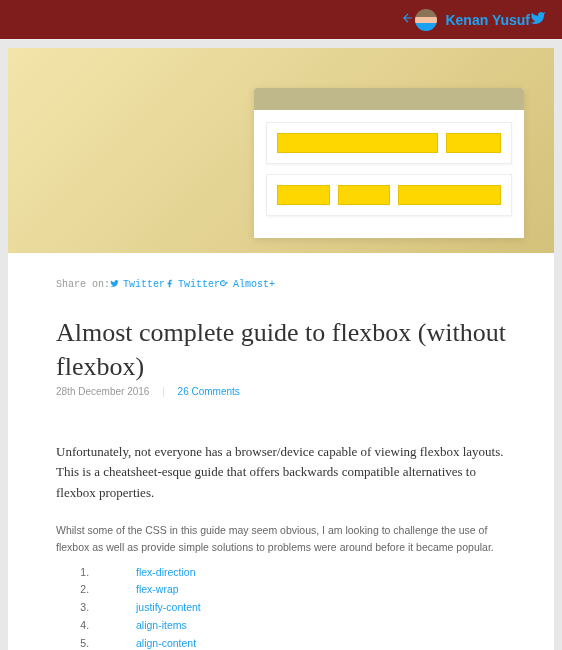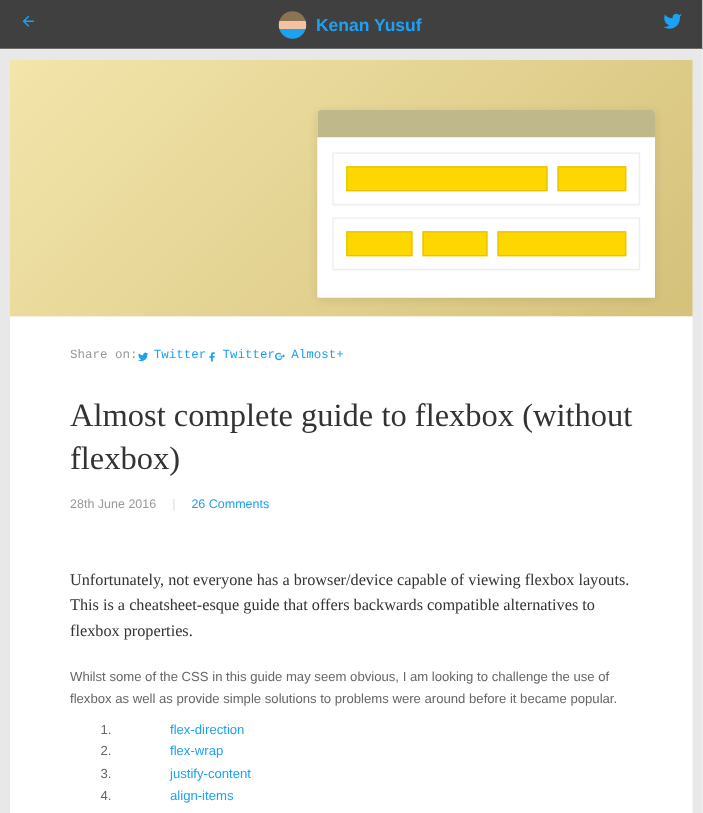--- a/index.html
+++ b/index.html
@@ -1,33 +1,33 @@
 <!DOCTYPE html>
 <html><head>
 <meta charset="utf-8">
 <style>
 * { margin: 0; padding: 0; box-sizing: border-box; }
 body { font-family: Georgia, 'Times New Roman', serif; background: #e8e8e8; color: #333; }
-.topbar { background: #404040; height: 40px; display: flex; align-items: center; justify-content: space-between; padding: 16px 16px; border-bottom: 1px solid #eee; }
+.topbar { background: #7f1d1d; height: 40px; display: flex; align-items: center; justify-content: flex-end; padding: 16px 16px; border-bottom: 1px solid #eee; }
 .topbar-left { color: #1da1f2; font-size: 16px; }
 .topbar-center { display: flex; align-items: center; gap: 8px; color: #1da1f2; font-weight: 600; font-family: -apple-system, sans-serif; font-size: 14px; }
 .avatar { width: 22px; height: 22px; border-radius: 50%; background: linear-gradient(180deg, #8b7355 0%, #8b7355 35%, #f4c2a0 35%, #f4c2a0 65%, #1da1f2 65%); }
 .topbar-right { color: #1da1f2; }
 .page-wrap { background: #e8e8e8; padding: 8px; }
 .hero { height: 205px; background: linear-gradient(135deg, #f3e5ab 0%, #d4c17a 100%); position: relative; overflow: hidden; }
 .window-frame { position: absolute; right: 30px; top: 40px; width: 270px; background: #fff; border-radius: 3px 3px 0 0; box-shadow: 0 2px 8px rgba(0,0,0,0.1); }
 .window-titlebar { height: 22px; background: #bfb88a; border-radius: 3px 3px 0 0; }
 .window-body { padding: 12px; background: #fff; }
 .card { background: #fff; border: 1px solid #eee; padding: 10px; margin-bottom: 10px; box-shadow: 0 1px 2px rgba(0,0,0,0.05); display: flex; gap: 8px; }
 .bar { background: #ffd700; height: 20px; border: 1px solid #e6c200; }
 .content-wrap { background: #fff; padding: 20px 48px 40px; }
 .share-row { font-size: 10px; color: #999; display: flex; align-items: center; padding: 6px 0 26px; font-family: Liberation Mono, monospace; }
-.share-link { color: #1da1f2; display: flex; align-items: flex-end; gap: 4px; text-decoration: none; }
+.share-link { color: #1da1f2; display: flex; align-items: flex-start; gap: 4px; text-decoration: none; }
 .share-icon { width: 9px; height: 9px; display: inline-block; }
-h1 { font-size: 26px; font-weight: 400; color: #333; line-height: 1.3; margin-bottom: 14px; font-family: Georgia, serif; }
+h1 { font-size: 26px; font-weight: 400; color: #333; line-height: 1.3; margin-bottom: 2px; font-family: Georgia, serif; }
 .meta { font-size: 10px; color: #999; margin-bottom: 28px; font-family: -apple-system, sans-serif; }
 .meta-sep { color: #ddd; margin: 0 10px; }
 .meta-link { color: #1da1f2; text-align: right; }
 .intro { font-size: 13px; line-height: 1.6; color: #333; margin-bottom: 18px; margin-top: 45px; }
 .body-text { font-size: 10.5px; line-height: 1.6; color: #666; margin-bottom: 8px; font-family: -apple-system, sans-serif; }
 ol { margin-left: 36px; margin-bottom: 24px; font-size: 10.5px; line-height: 1.7; color: #666; font-family: -apple-system, sans-serif; }
 ol li a { color: #1da1f2; text-decoration: none; padding-left: 44px; }
 </style>
 </head>
 <body>
@@ -86,21 +86,21 @@
         <svg class="share-icon" viewBox="0 0 24 24" fill="currentColor">
             <path d="M8 11h6c0 3-2 5-6 5a5 5 0 110-10c1.3 0 2.5.5 3.4 1.3l2-2A8 8 0 108 19c5 0 8-3.5 8-8 0-.5 0-1-.1-1.5H8v2zm13-2h-2V7h-2v2h-2v2h2v2h2v-2h2V9z"></path>
           </svg>
         <span>Almost+</span>
       </a>
     </div>
 
     <h1>Almost complete guide to flexbox (without flexbox)</h1>
 
     <div class="meta">
-      <span>28th June 2016</span>
+      <span>28th December 2016</span>
       <span class="meta-sep">|</span>
       <a class="meta-link">26 Comments</a>
     </div>
 
     <p class="intro">Unfortunately, not everyone has a browser/device capable of viewing flexbox layouts. This is a cheatsheet-esque guide that offers backwards compatible alternatives to flexbox properties.</p>
     <p class="body-text">Whilst some of the CSS in this guide may seem obvious, I am looking to challenge the use of flexbox as well as provide simple solutions to problems were around before it became popular.</p>
 
     <ol>
       <li><a>flex-direction</a></li>
       <li><a>flex-wrap</a></li>

